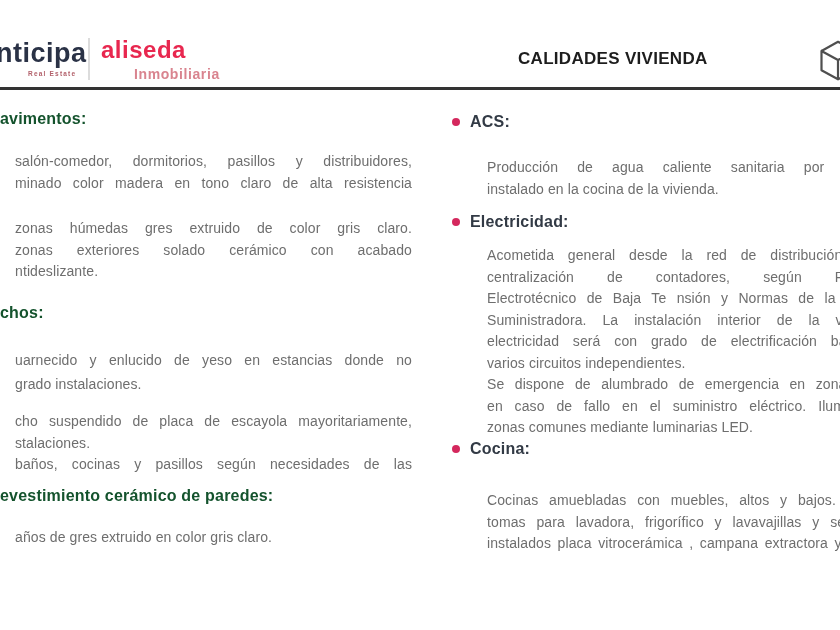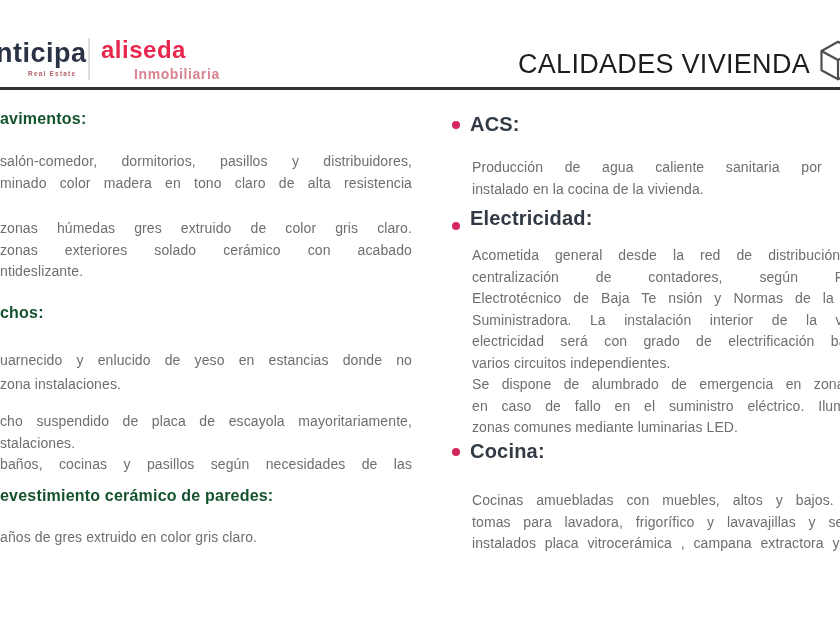--- a/index.html
+++ b/index.html
@@ -9,35 +9,35 @@
   
   .logo-anticipa{position:absolute;left:-4px;top:38px;color:#2a3246;font-size:27px;
        font-weight:bold;letter-spacing:0.5px;}
   .logo-anticipa-sub{position:absolute;left:28px;top:70px;font-size:6.5px;color:#b2606a;
        letter-spacing:1.2px;font-weight:bold;}
   .logo-divider{position:absolute;left:88px;top:38px;width:2px;height:42px;background:#dcdcdc;}
   .logo-aliseda{position:absolute;left:101px;top:36px;color:#e8274f;font-size:24px;
        font-weight:bold;letter-spacing:0.5px;}
   .logo-aliseda-sub{position:absolute;left:134px;top:66px;width:72px;text-align:center;
        font-size:14px;color:#d9848f;letter-spacing:0.6px;font-weight:bold;}
-  .page-title{position:absolute;left:518px;top:49px;font-size:27px;font-weight:normal;
+  .page-title{position:absolute;left:518px;top:49px;font-size:17px;font-weight:bold;
        color:#1d1d1d;letter-spacing:0.3px;}
   .corner-icon{position:absolute;left:816px;top:39px;width:44px;height:44px;}
   .header-rule{position:absolute;left:0;top:87px;width:840px;height:3px;background:#333333;}
 
   
   .abs{position:absolute;}
   .lheading{font-size:16px;font-weight:bold;color:#14532d;letter-spacing:0.2px;}
   .rheading{display:flex;align-items:center;}
   .rheading .bullet{width:8px;height:8px;border-radius:50%;background:#d4285d;
        margin-right:10px;flex:0 0 auto;}
-  .rheading .hlabel{font-size:20px;font-weight:bold;color:#323a45;letter-spacing:0.2px;}
+  .rheading .hlabel{font-size:16px;font-weight:bold;color:#323a45;letter-spacing:0.2px;}
 
   .para{color:#6e6e6e;font-size:14px;line-height:21.5px;letter-spacing:0.1px;}
-  .para .line{text-align:justify;text-align-last:justify;}
+  .para .line{text-align:justify;text-align-last:justify;margin-left:15px;}
   .para .line.short{text-align:left;text-align-last:left;}
 
   .left-para{width:412px;}
   .right-para{width:392px;}
 </style>
 </head>
 <body>
 
 <div class="logo-anticipa">nticipa</div>
 <div class="logo-anticipa-sub">Real Estate</div>
@@ -62,21 +62,21 @@
 <div class="abs para left-para" style="left:0;top:218px;">
   <div class="line">zonas húmedas gres extruido de color gris claro.</div>
   <div class="line">zonas exteriores solado cerámico con acabado</div>
   <div class="line short">ntideslizante.</div>
 </div>
 
 <div class="abs lheading" style="left:0;top:304px;">chos:</div>
 
 <div class="abs para left-para" style="left:0;top:348px;line-height:24px;">
   <div class="line">uarnecido y enlucido de yeso en estancias donde no</div>
-  <div class="line short">zona instalaciones.</div>
+  <div class="line short">grado instalaciones.</div>
 </div>
 
 <div class="abs para left-para" style="left:0;top:411px;">
   <div class="line">cho suspendido de placa de escayola mayoritariamente,</div>
   <div class="line short">stalaciones.</div>
   <div class="line">baños, cocinas y pasillos según necesidades de las</div>
 </div>
 
 <div class="abs lheading" style="left:0;top:487px;">evestimiento cerámico de paredes:</div>
 
@@ -86,21 +86,21 @@
 
 <div class="abs rheading" style="left:452px;top:113px;">
   <span class="bullet"></span>
   <span class="hlabel">ACS:</span>
 </div>
 <div class="abs para right-para" style="left:472px;top:157px;">
   <div class="line">Producción de agua caliente sanitaria por aer</div>
   <div class="line short">instalado en la cocina de la vivienda.</div>
 </div>
 
-<div class="abs rheading" style="left:452px;top:207px;align-items:flex-end;">
+<div class="abs rheading" style="left:452px;top:213px;">
   <span class="bullet"></span>
   <span class="hlabel">Electricidad:</span>
 </div>
 <div class="abs para right-para" style="left:472px;top:245px;">
   <div class="line">Acometida general desde la red de distribución h</div>
   <div class="line">centralización de contadores, según Regl</div>
   <div class="line">Electrotécnico de Baja Te nsión y Normas de la Ca</div>
   <div class="line">Suministradora. La instalación interior de la vivie</div>
   <div class="line">electricidad será con grado de electrificación básic</div>
   <div class="line short">varios circuitos independientes.</div>

